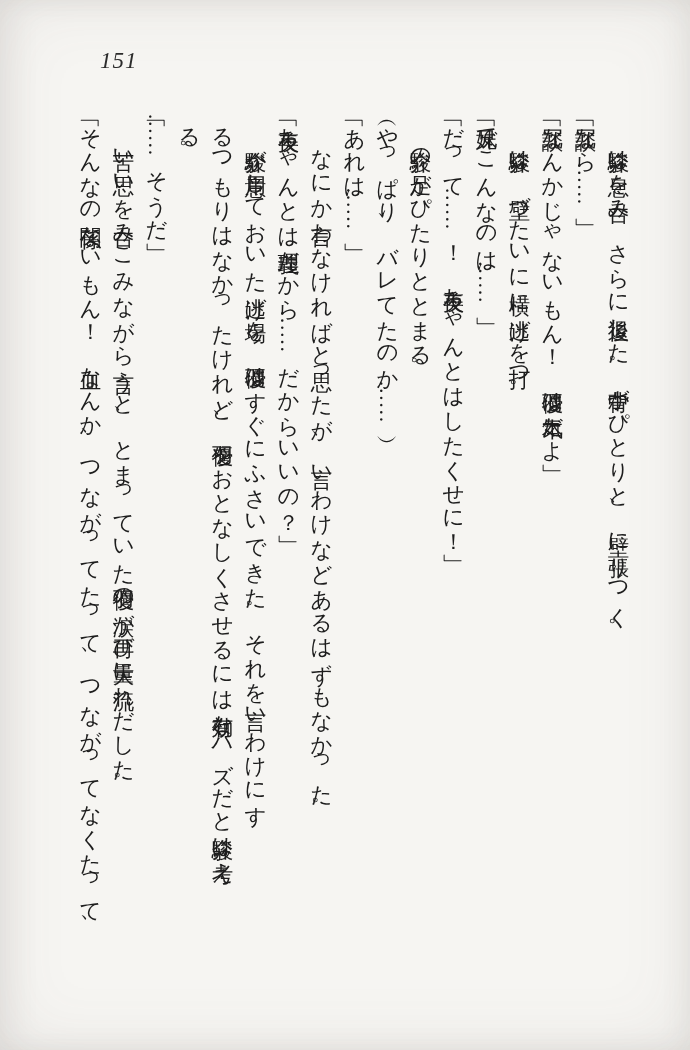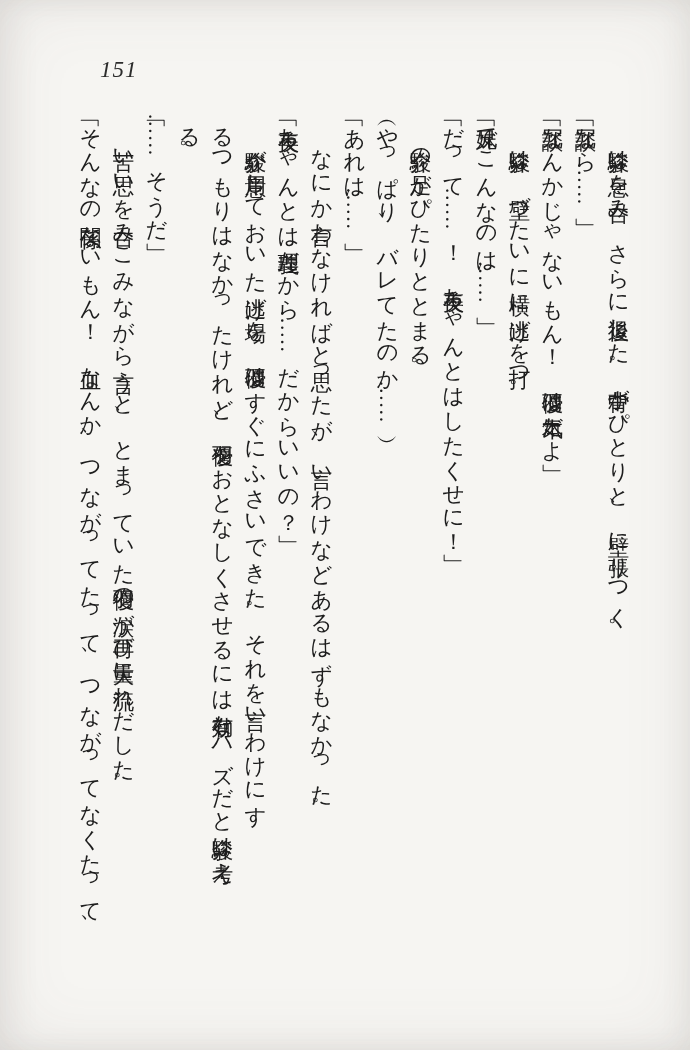--- a/index.html
+++ b/index.html
@@ -19,21 +19,21 @@
     position: absolute;
     inset: 0;
     pointer-events: none;
     box-shadow:
       inset 0 0 70px rgba(95, 92, 86, 0.10),
       inset 14px 0 28px rgba(95, 92, 86, 0.07),
       inset -10px 0 22px rgba(95, 92, 86, 0.05);
   }
   .page-number {
     position: absolute;
-    top: 57px;
+    top: 48px;
     left: 100px;
     font-size: 23px;
     font-style: italic;
     letter-spacing: 1px;
     color: #2c2c2c;
   }
   .text-block {
     position: absolute;
     top: 113px;
     right: 56px;

